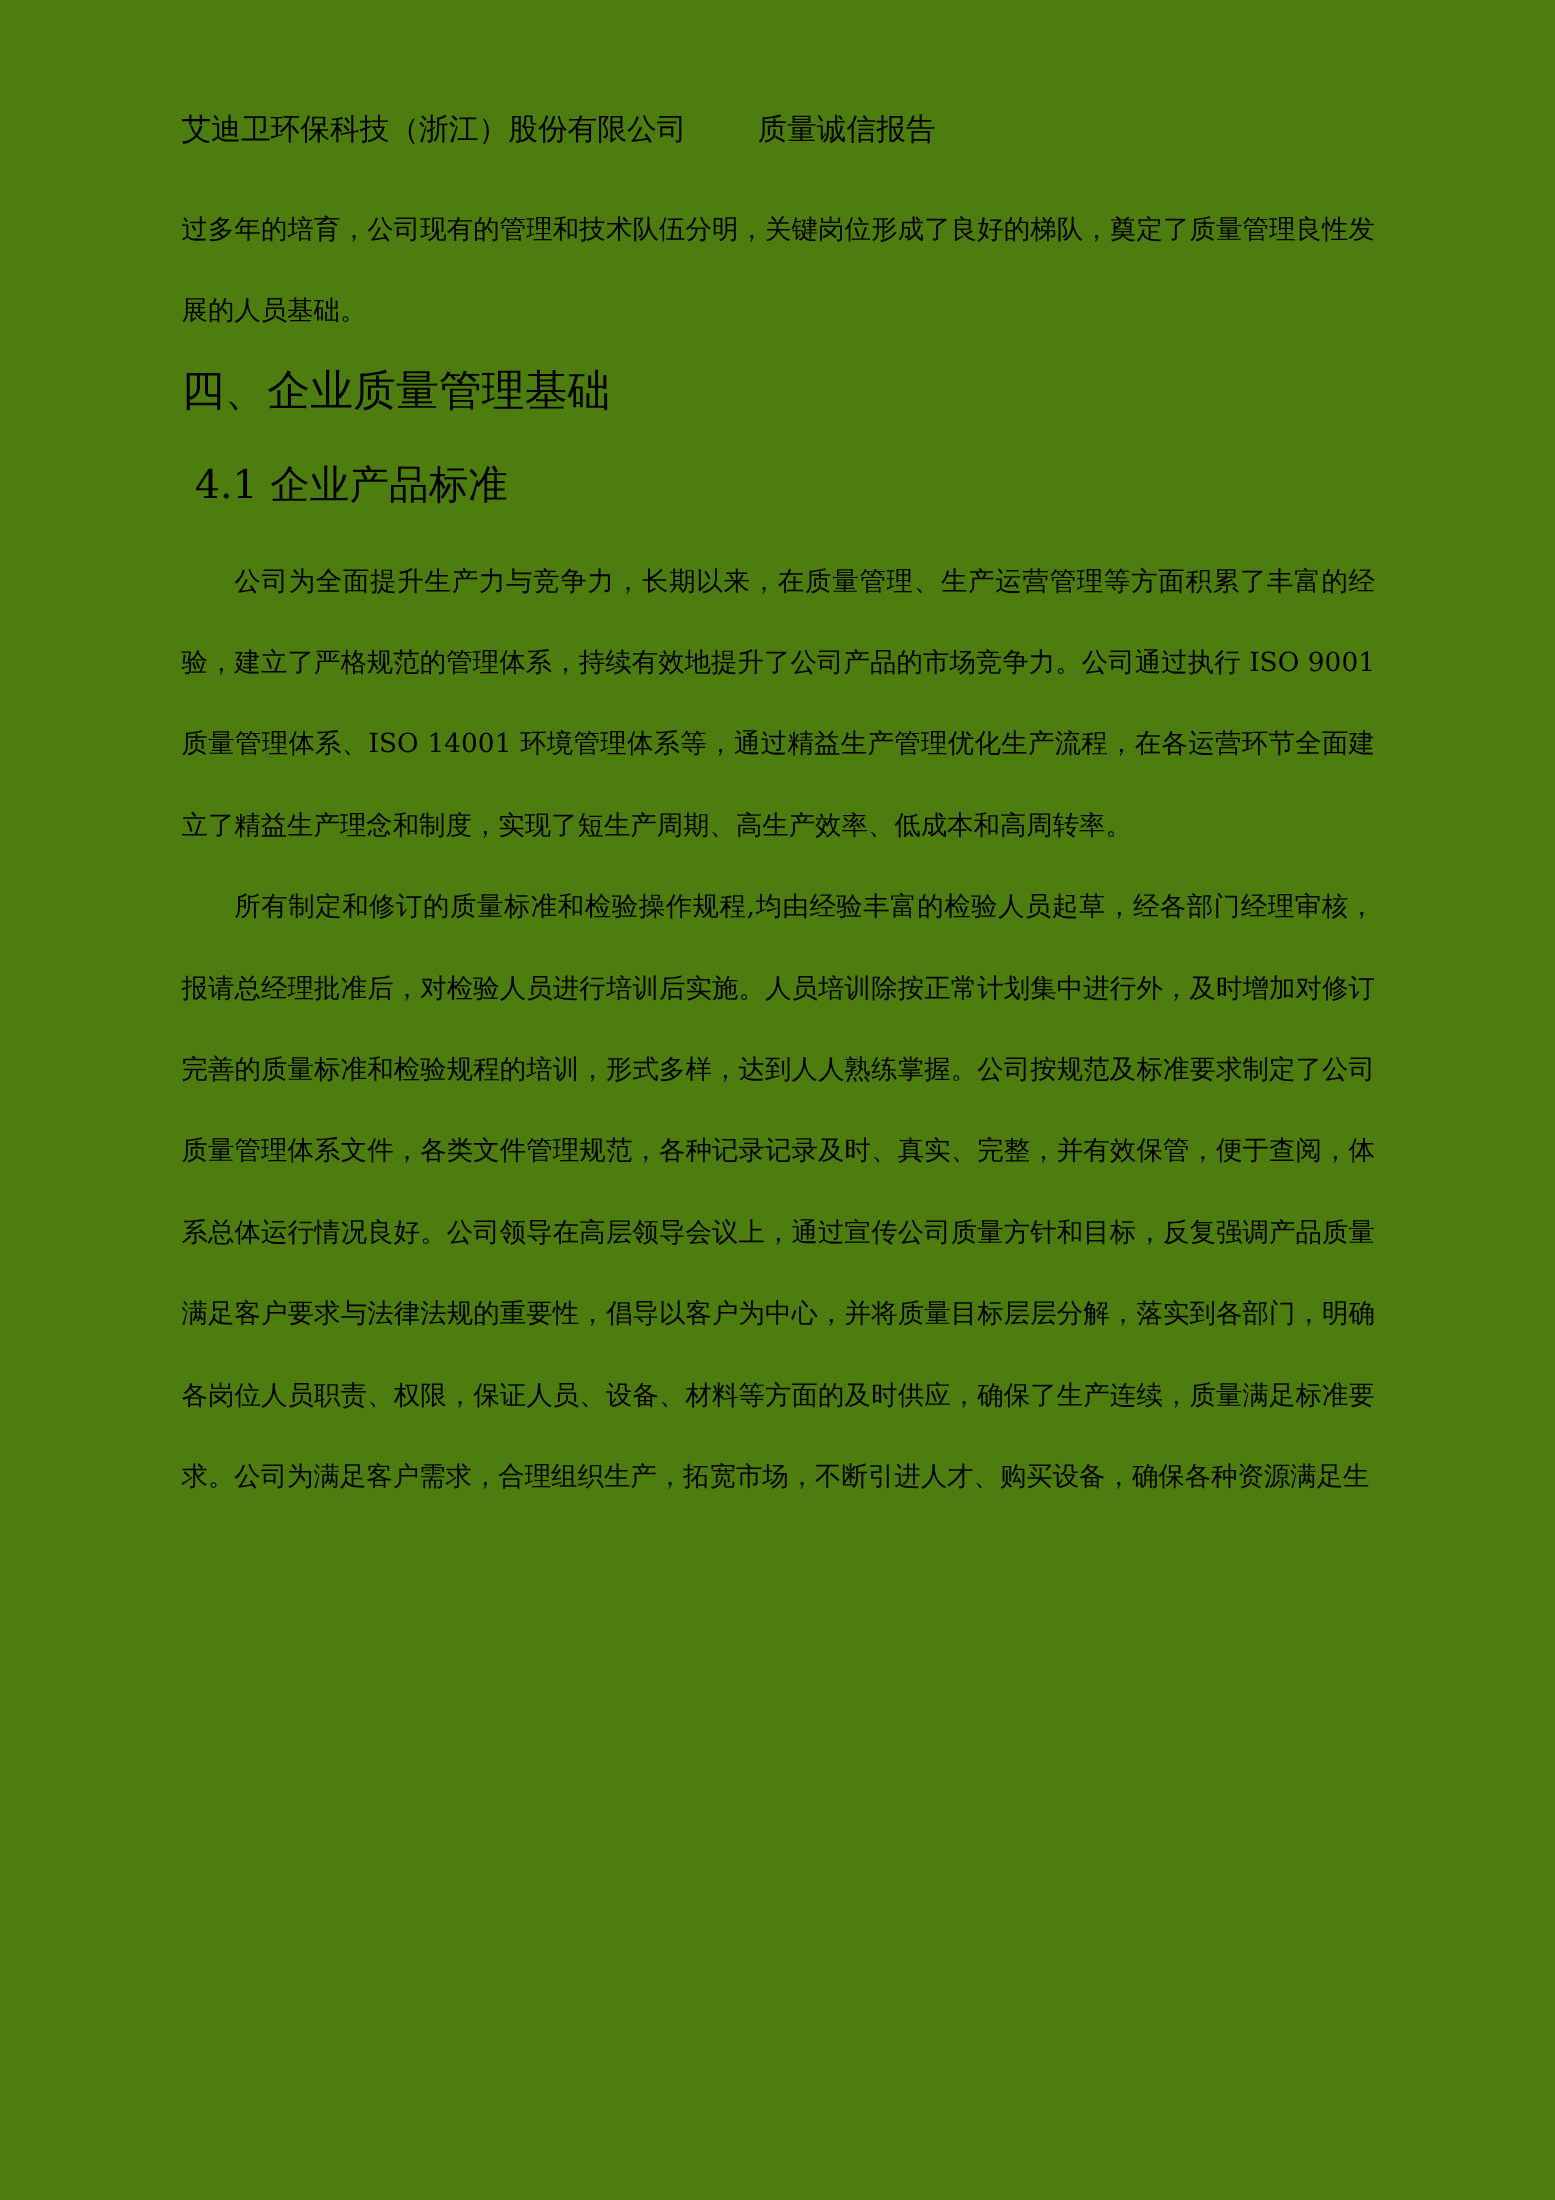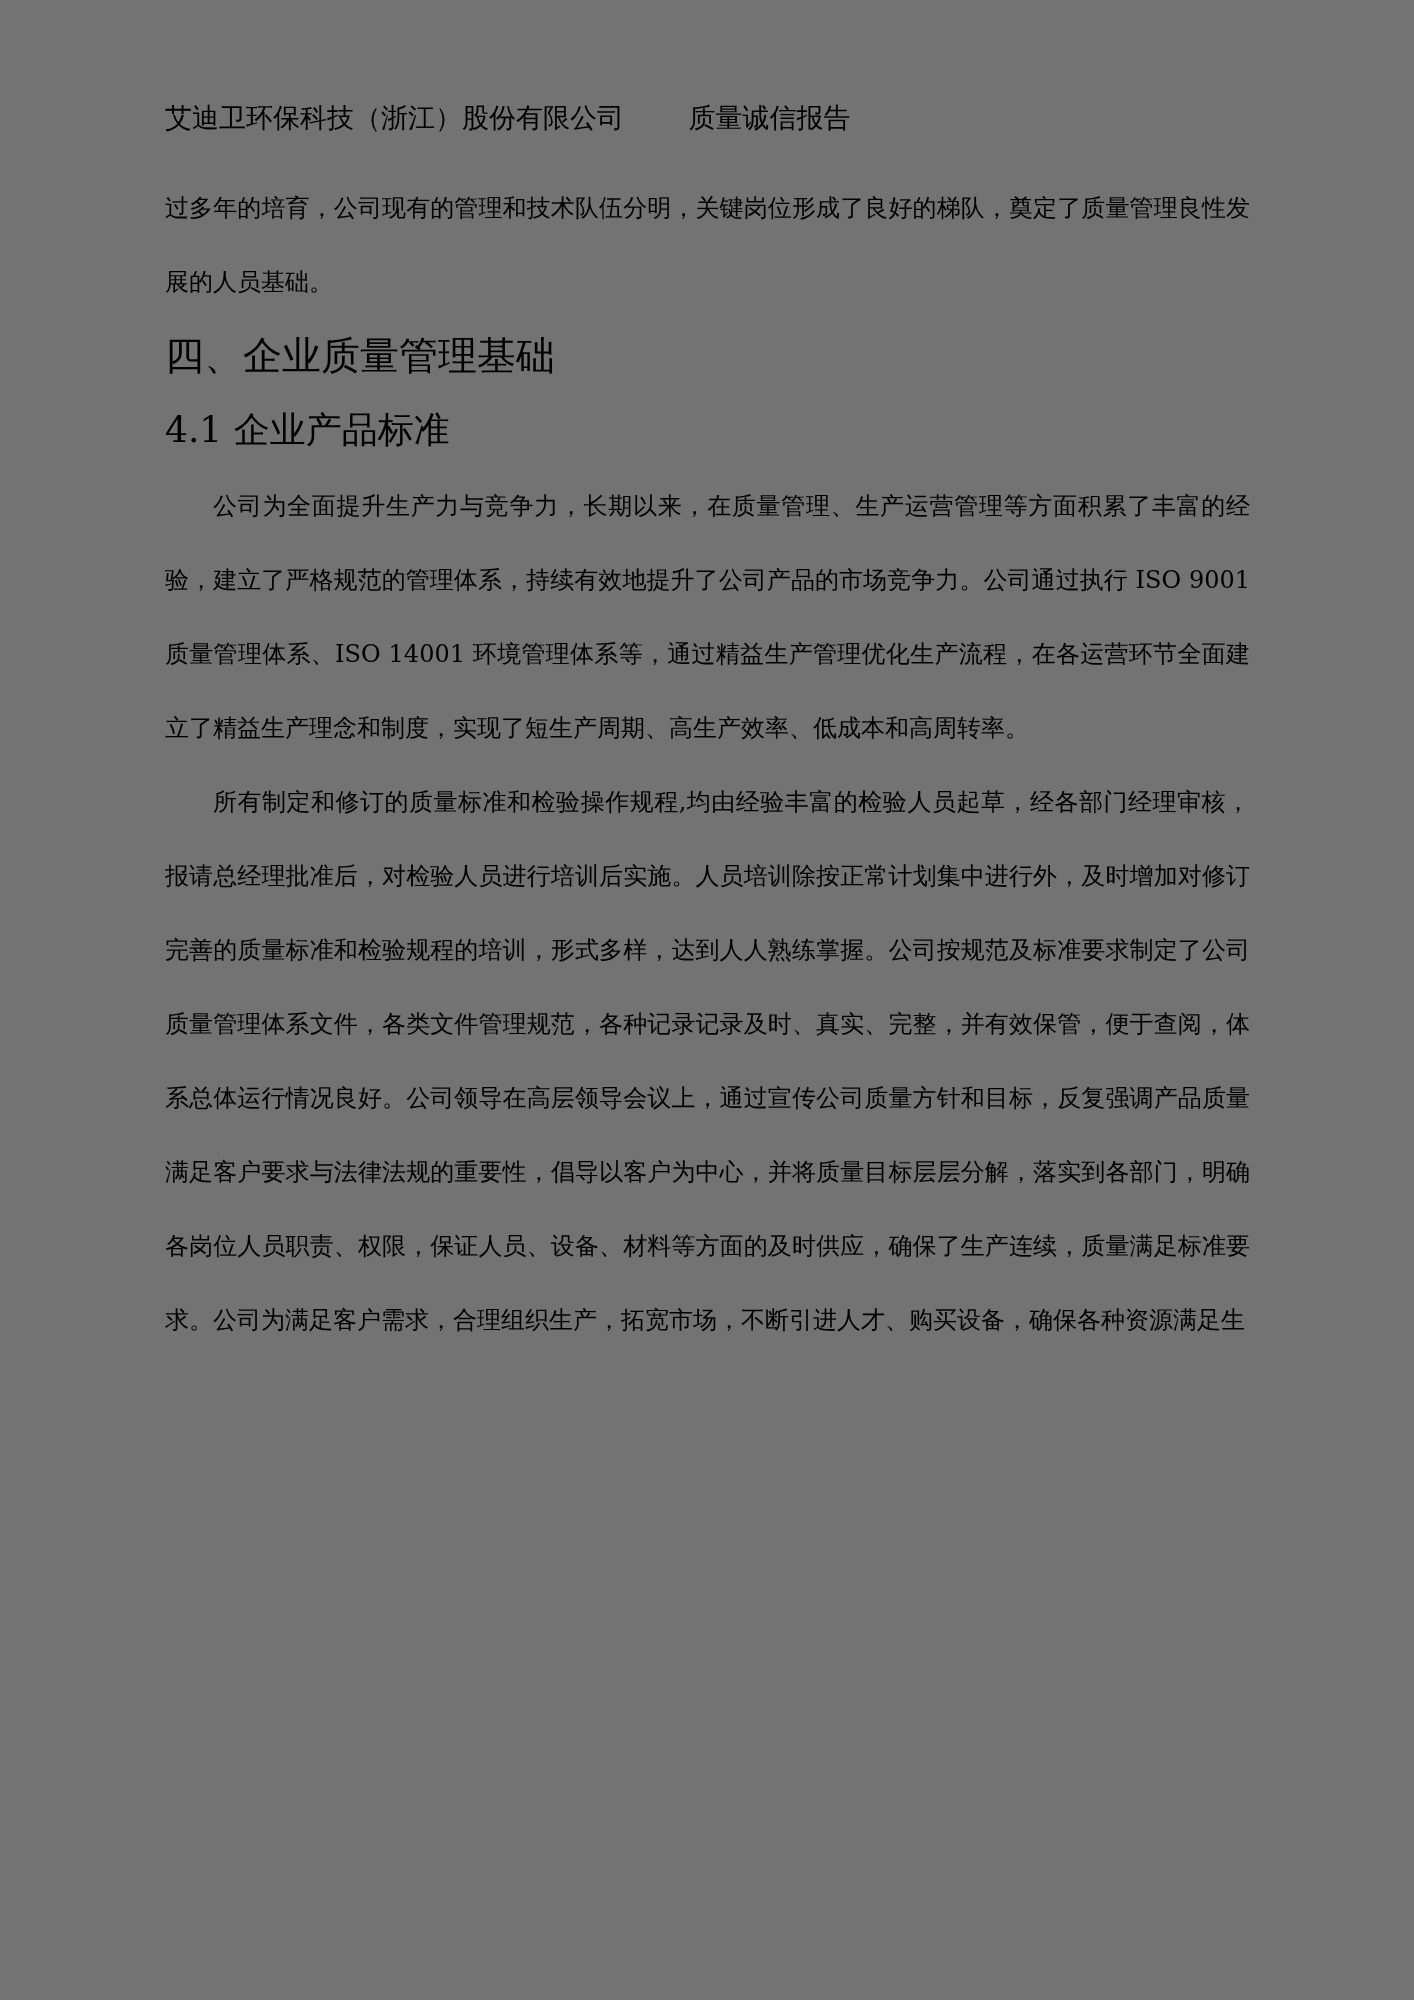--- a/index.html
+++ b/index.html
@@ -13,21 +13,21 @@
     overflow: hidden;
     color: #000000;
     font-family: "DejaVu Serif", "Liberation Serif", serif;
     -webkit-font-smoothing: antialiased;
   }
   .page {
     box-sizing: border-box;
     width: 1414px;
     height: 2000px;
     padding: 100px 164px 0 165px;
-    background: #737373;
+    background: #4d7c0f;
   }
   .doc-header {
     font-size: 27px;
     line-height: 36px;
     white-space: nowrap;
     font-weight: normal;
   }
   .doc-header .doc-title {
     margin-left: 56px;
   }
@@ -46,21 +46,21 @@
     text-indent: 2em;
   }
   .section-heading {
     margin: 0;
     font-size: 39px;
     font-weight: normal;
     line-height: 74px;
     text-align: left;
   }
   .sub-heading {
-    margin: 0;
+    margin: 12px;
     font-size: 36px;
     font-weight: normal;
     line-height: 74px;
     text-align: left;
   }
   .par.body-b {
     margin-top: 2px;
   }
 </style>
 </head>

